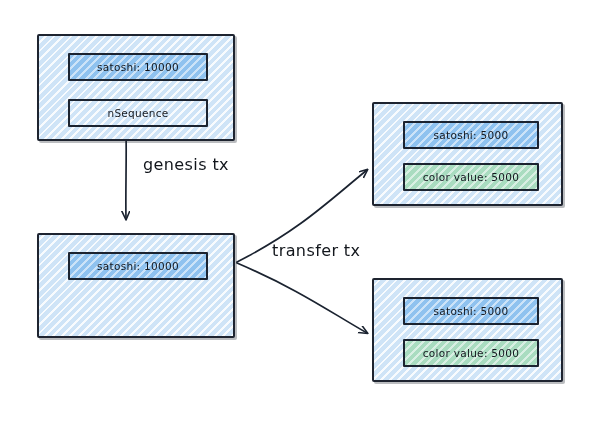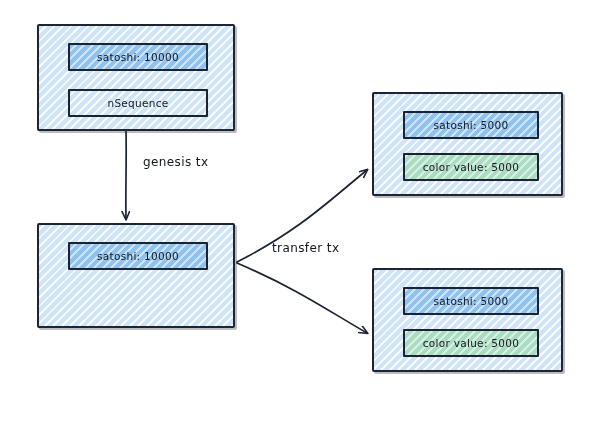--- a/index.html
+++ b/index.html
@@ -24,20 +24,21 @@
     border-radius: 2px;
     background-color: #cfe4f7;
     background-image: repeating-linear-gradient(
         -45deg,
         rgba(255,255,255,0.85) 0px,
         rgba(255,255,255,0.85) 2px,
         rgba(255,255,255,0.0) 2px,
         rgba(255,255,255,0.0) 6px
       );
     box-shadow: 2px 2px 0 rgba(30,36,48,0.30);
+    margin-top: 10px;
   }
 
   
   .field {
     position: absolute;
     box-sizing: border-box;
     border: 2px solid #1b2330;
     border-radius: 1px;
     display: flex;
     align-items: center;
@@ -68,21 +69,21 @@
         rgba(255,255,255,0.0) 6px
       );
   }
   .field.clear {
     background-color: transparent;
   }
 
   
   .edge-label {
     position: absolute;
-    font-size: 12px;
+    font-size: 16px;
     color: #12161c;
     letter-spacing: 0.4px;
     white-space: nowrap;
   }
 
   
   #arrows {
     position: absolute;
     left: 0;
     top: 0;

